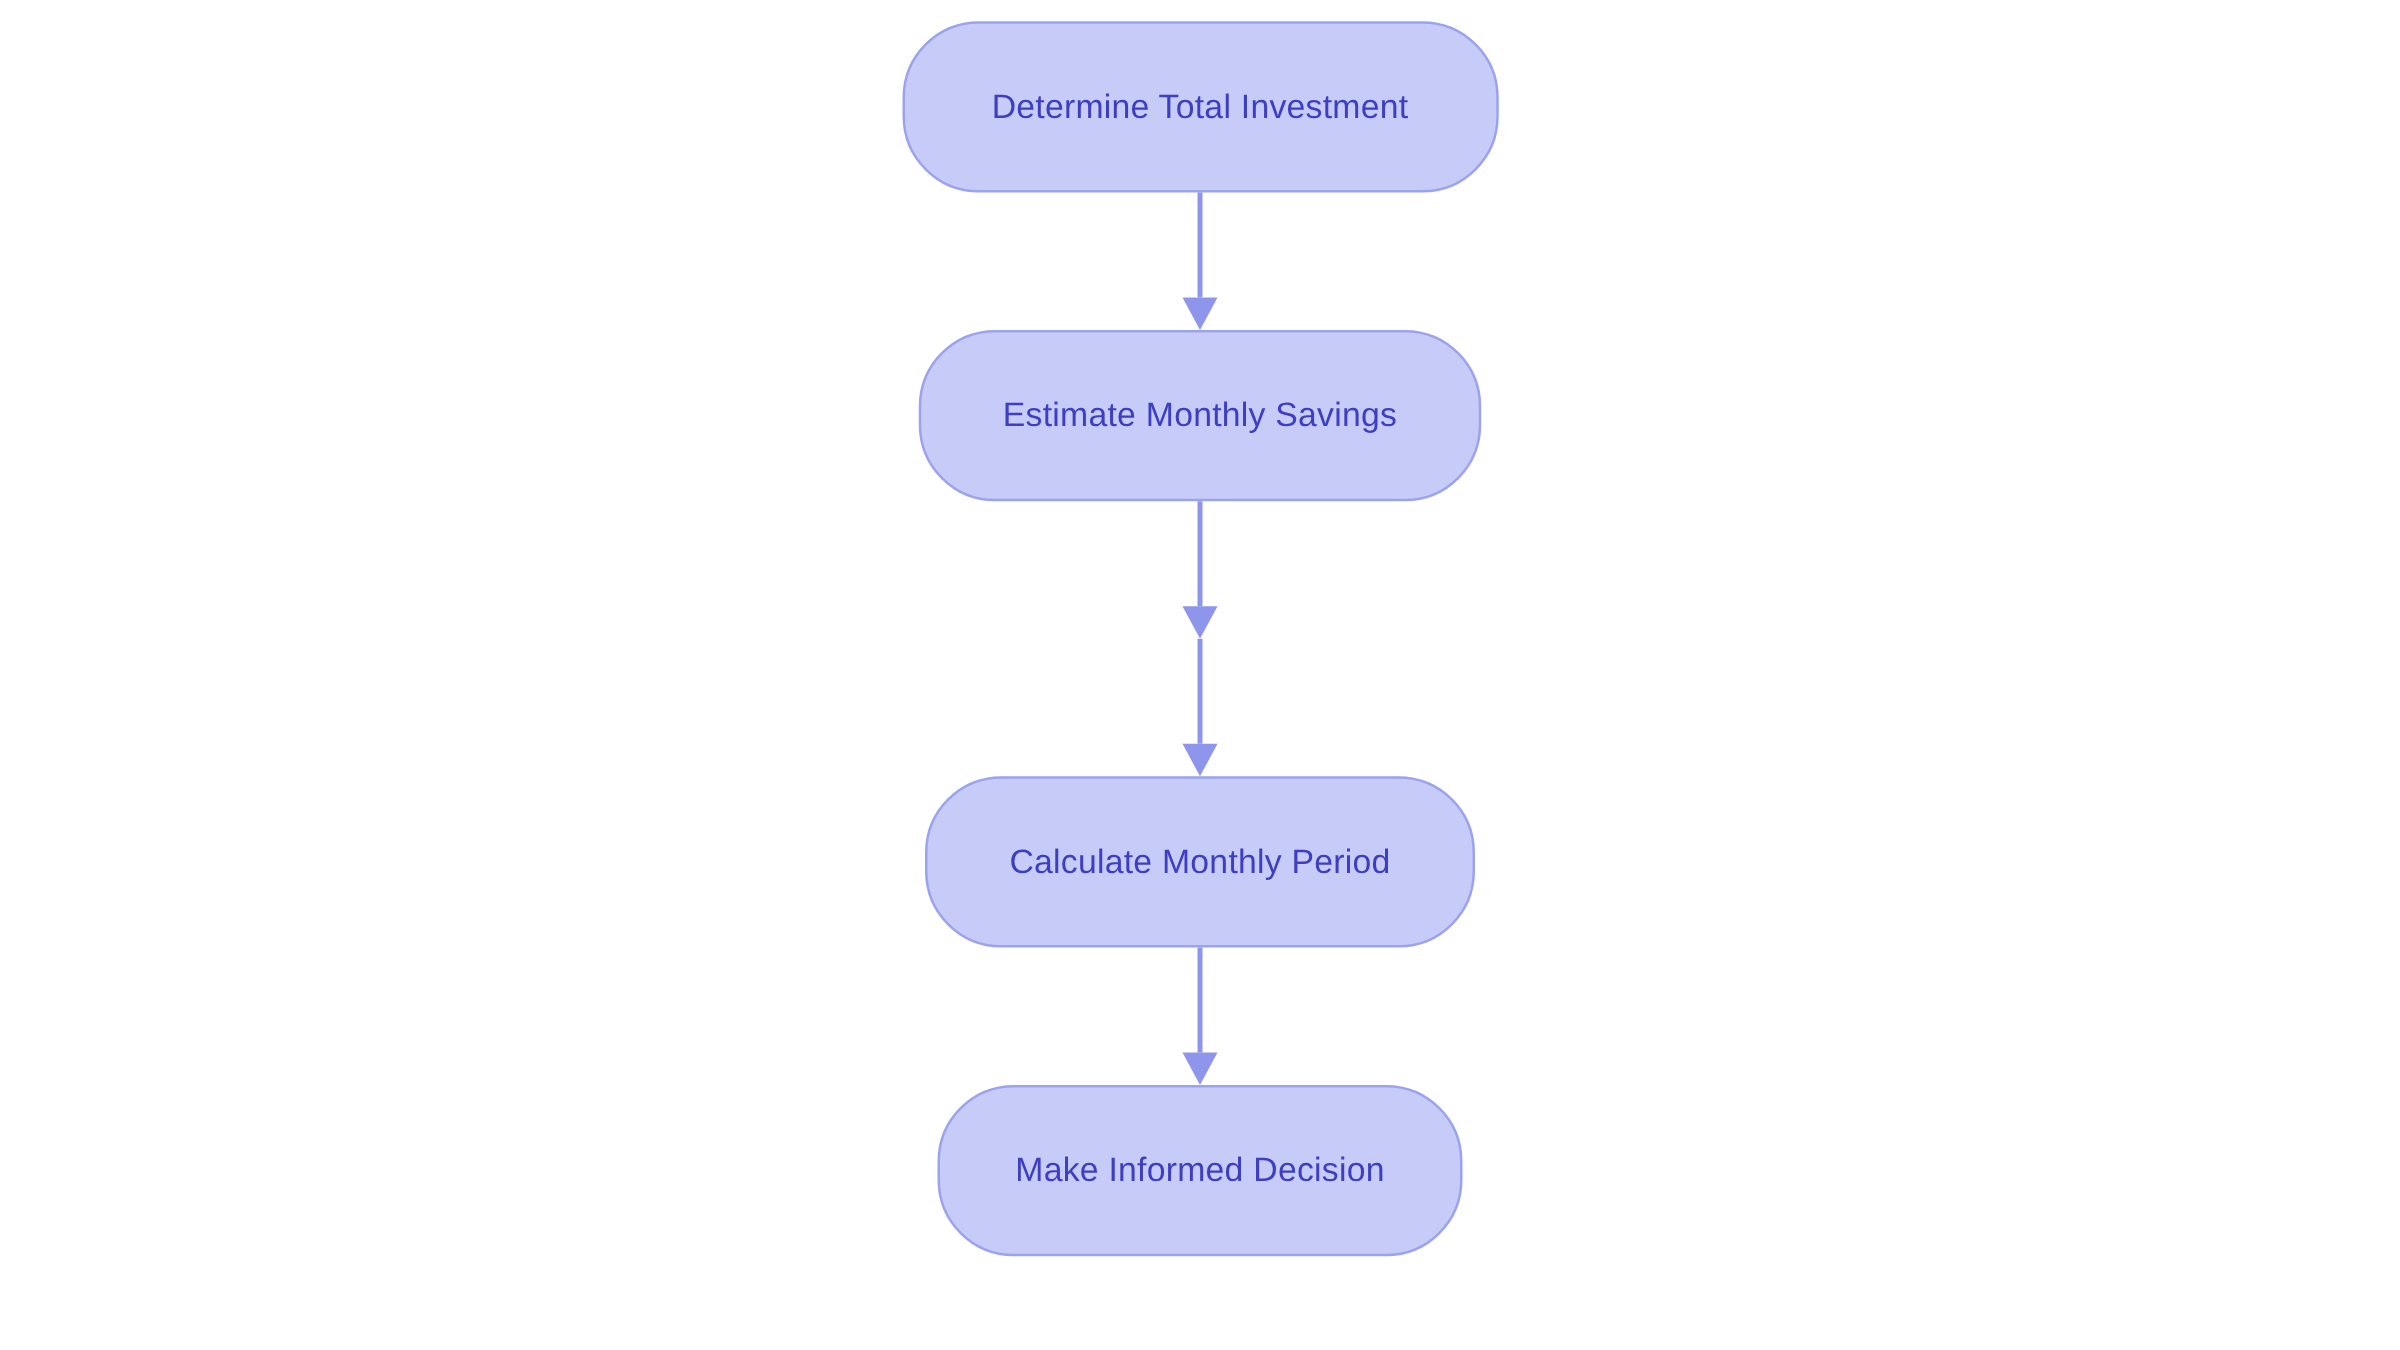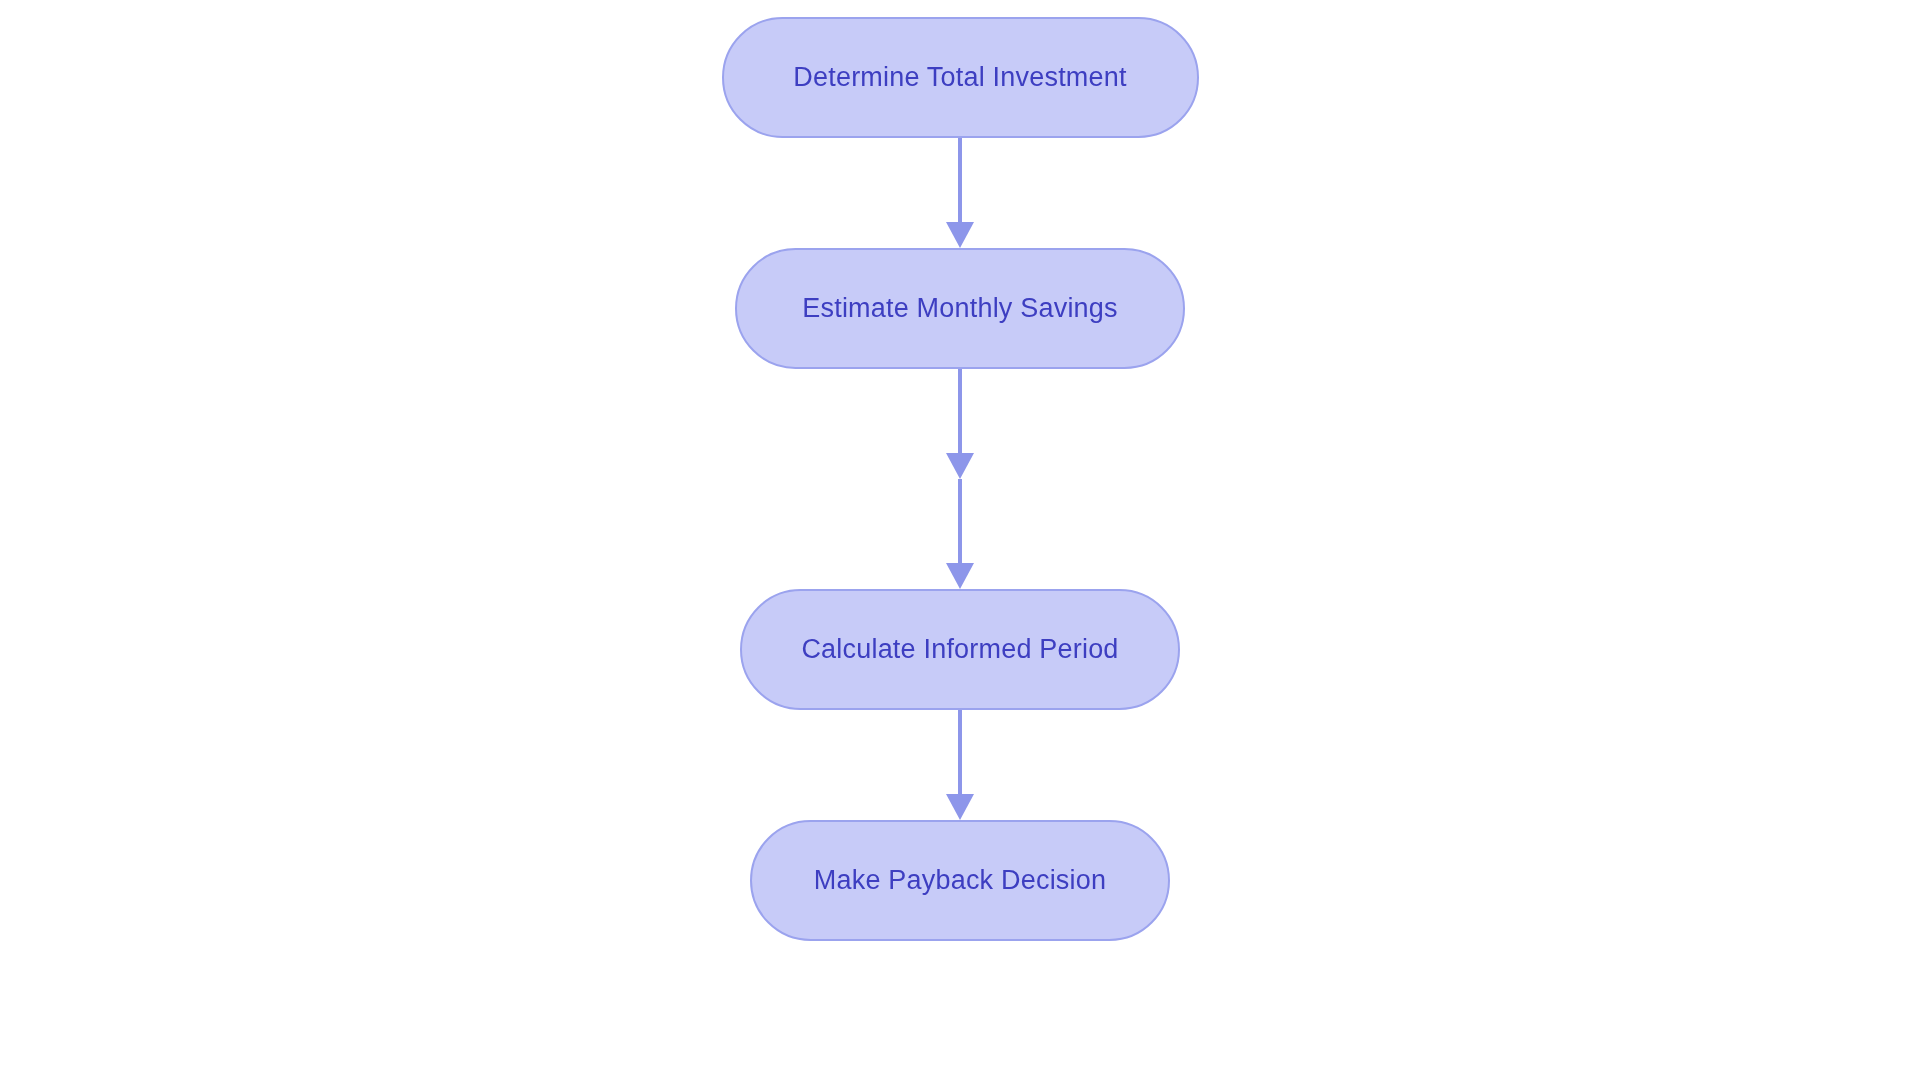--- a/index.html
+++ b/index.html
@@ -23,21 +23,21 @@
   }
   .flow {
     position: absolute;
     top: 17px; left: 0;
     width: 100%;
     display: flex;
     flex-direction: column;
     align-items: center;
   }
   .node {
-    height: 121px;
+    height: 137px;
     border: 2px solid var(--node-border);
     border-radius: 61px;
     background: var(--node-fill);
     display: flex;
     align-items: center;
     justify-content: center;
     flex: 0 0 auto;
   }
   .node-label {
     font-size: 27px;
@@ -90,26 +90,26 @@
       <div class="head"></div>
     </div>
 
 
     <div class="connector">
       <div class="line"></div>
       <div class="head"></div>
     </div>
 
     <div class="node" style="width:440px">
-      <span class="node-label">Calculate Informed Period</span>
+      <span class="node-label">Calculate Monthly Period</span>
     </div>
 
     <div class="connector">
       <div class="line"></div>
       <div class="head"></div>
     </div>
 
     <div class="node" style="width:420px">
-      <span class="node-label">Make Payback Decision</span>
+      <span class="node-label">Make Informed Decision</span>
     </div>
 
   </div>
 </div>
 
 </body></html>

